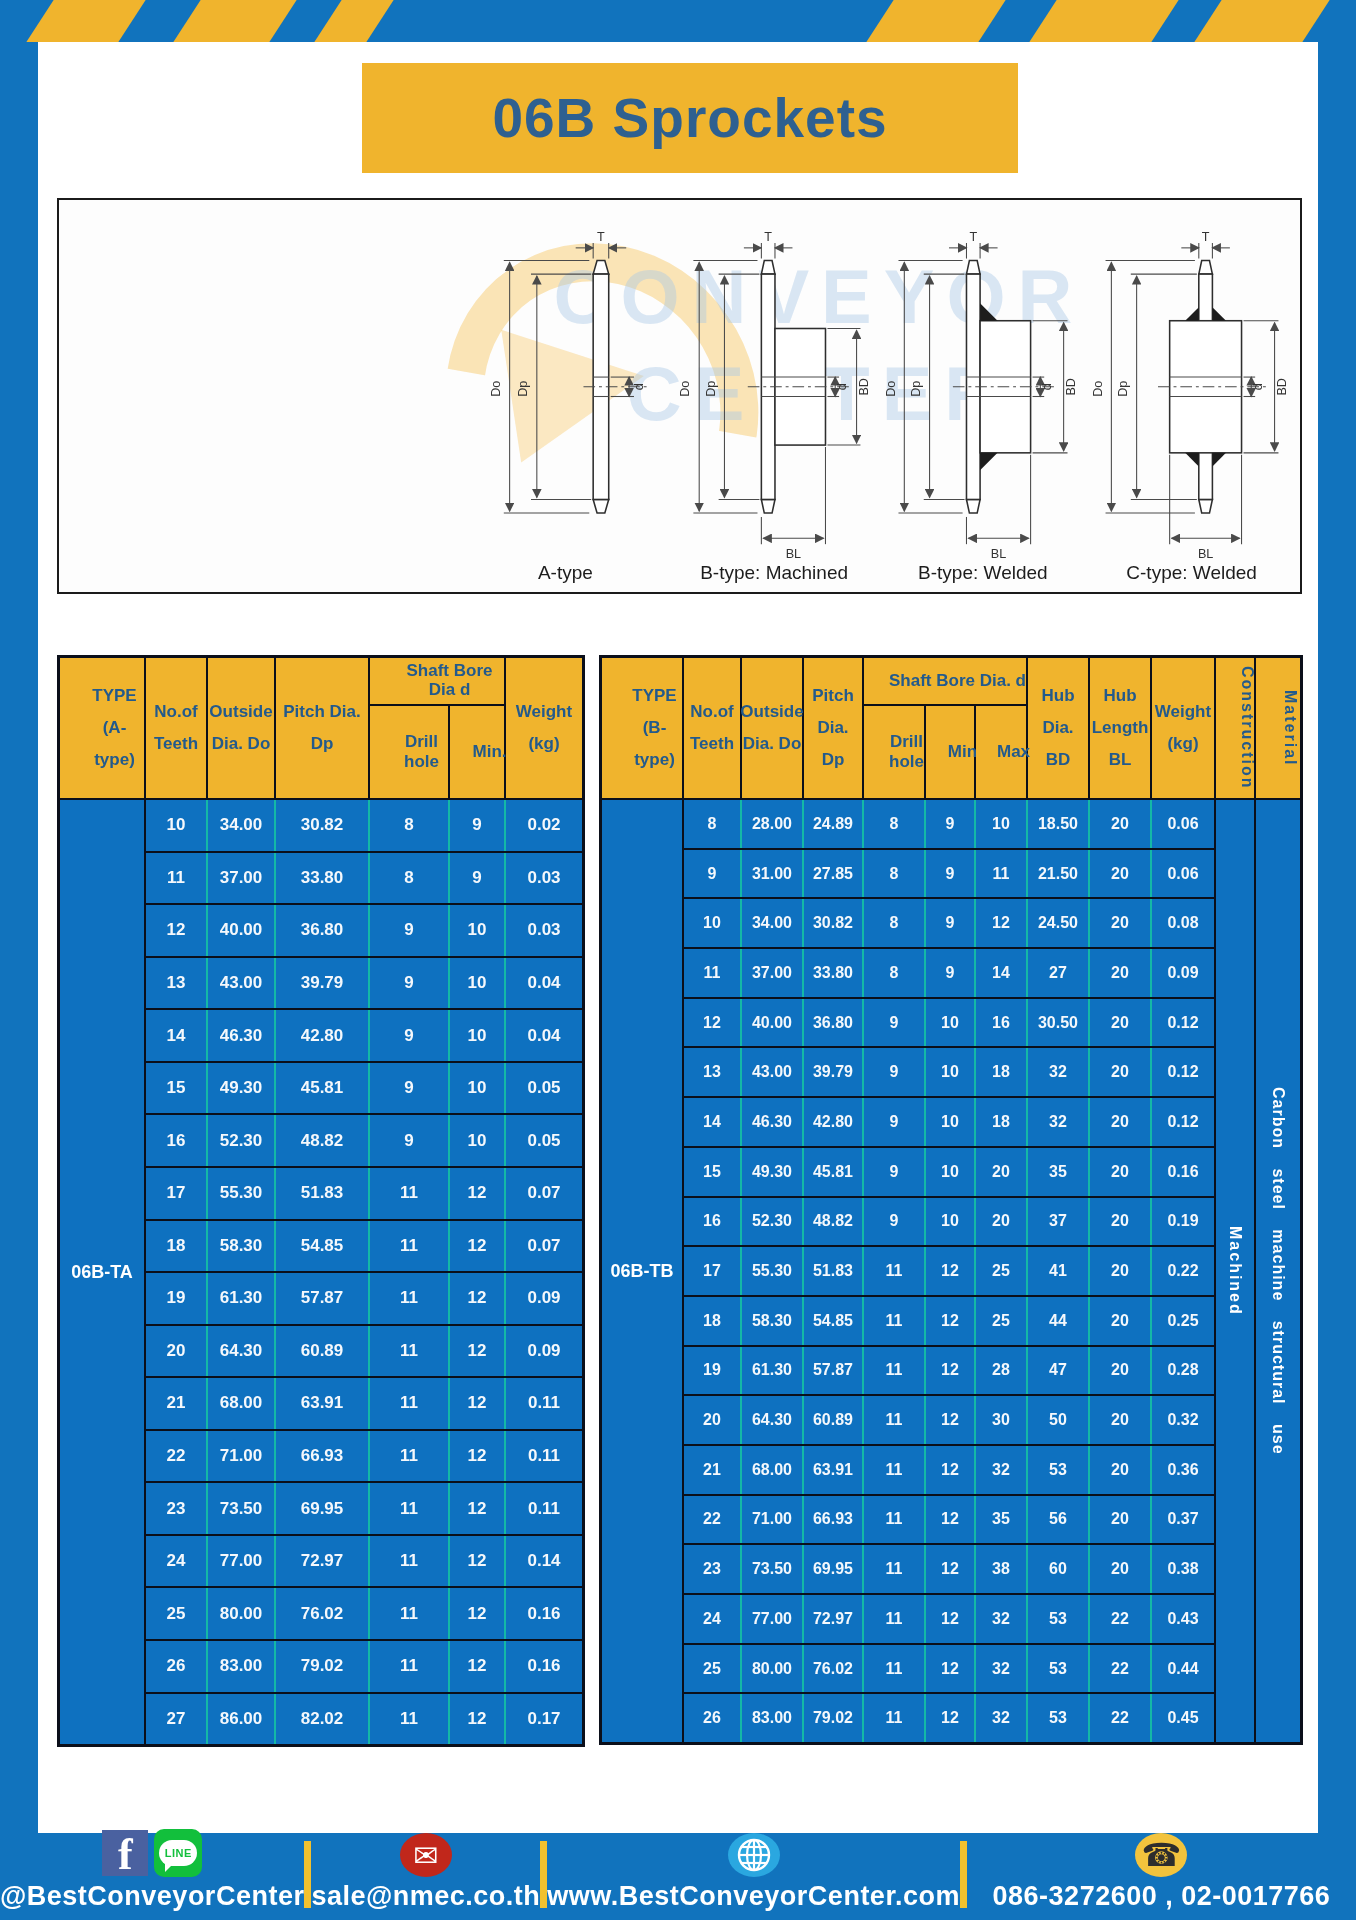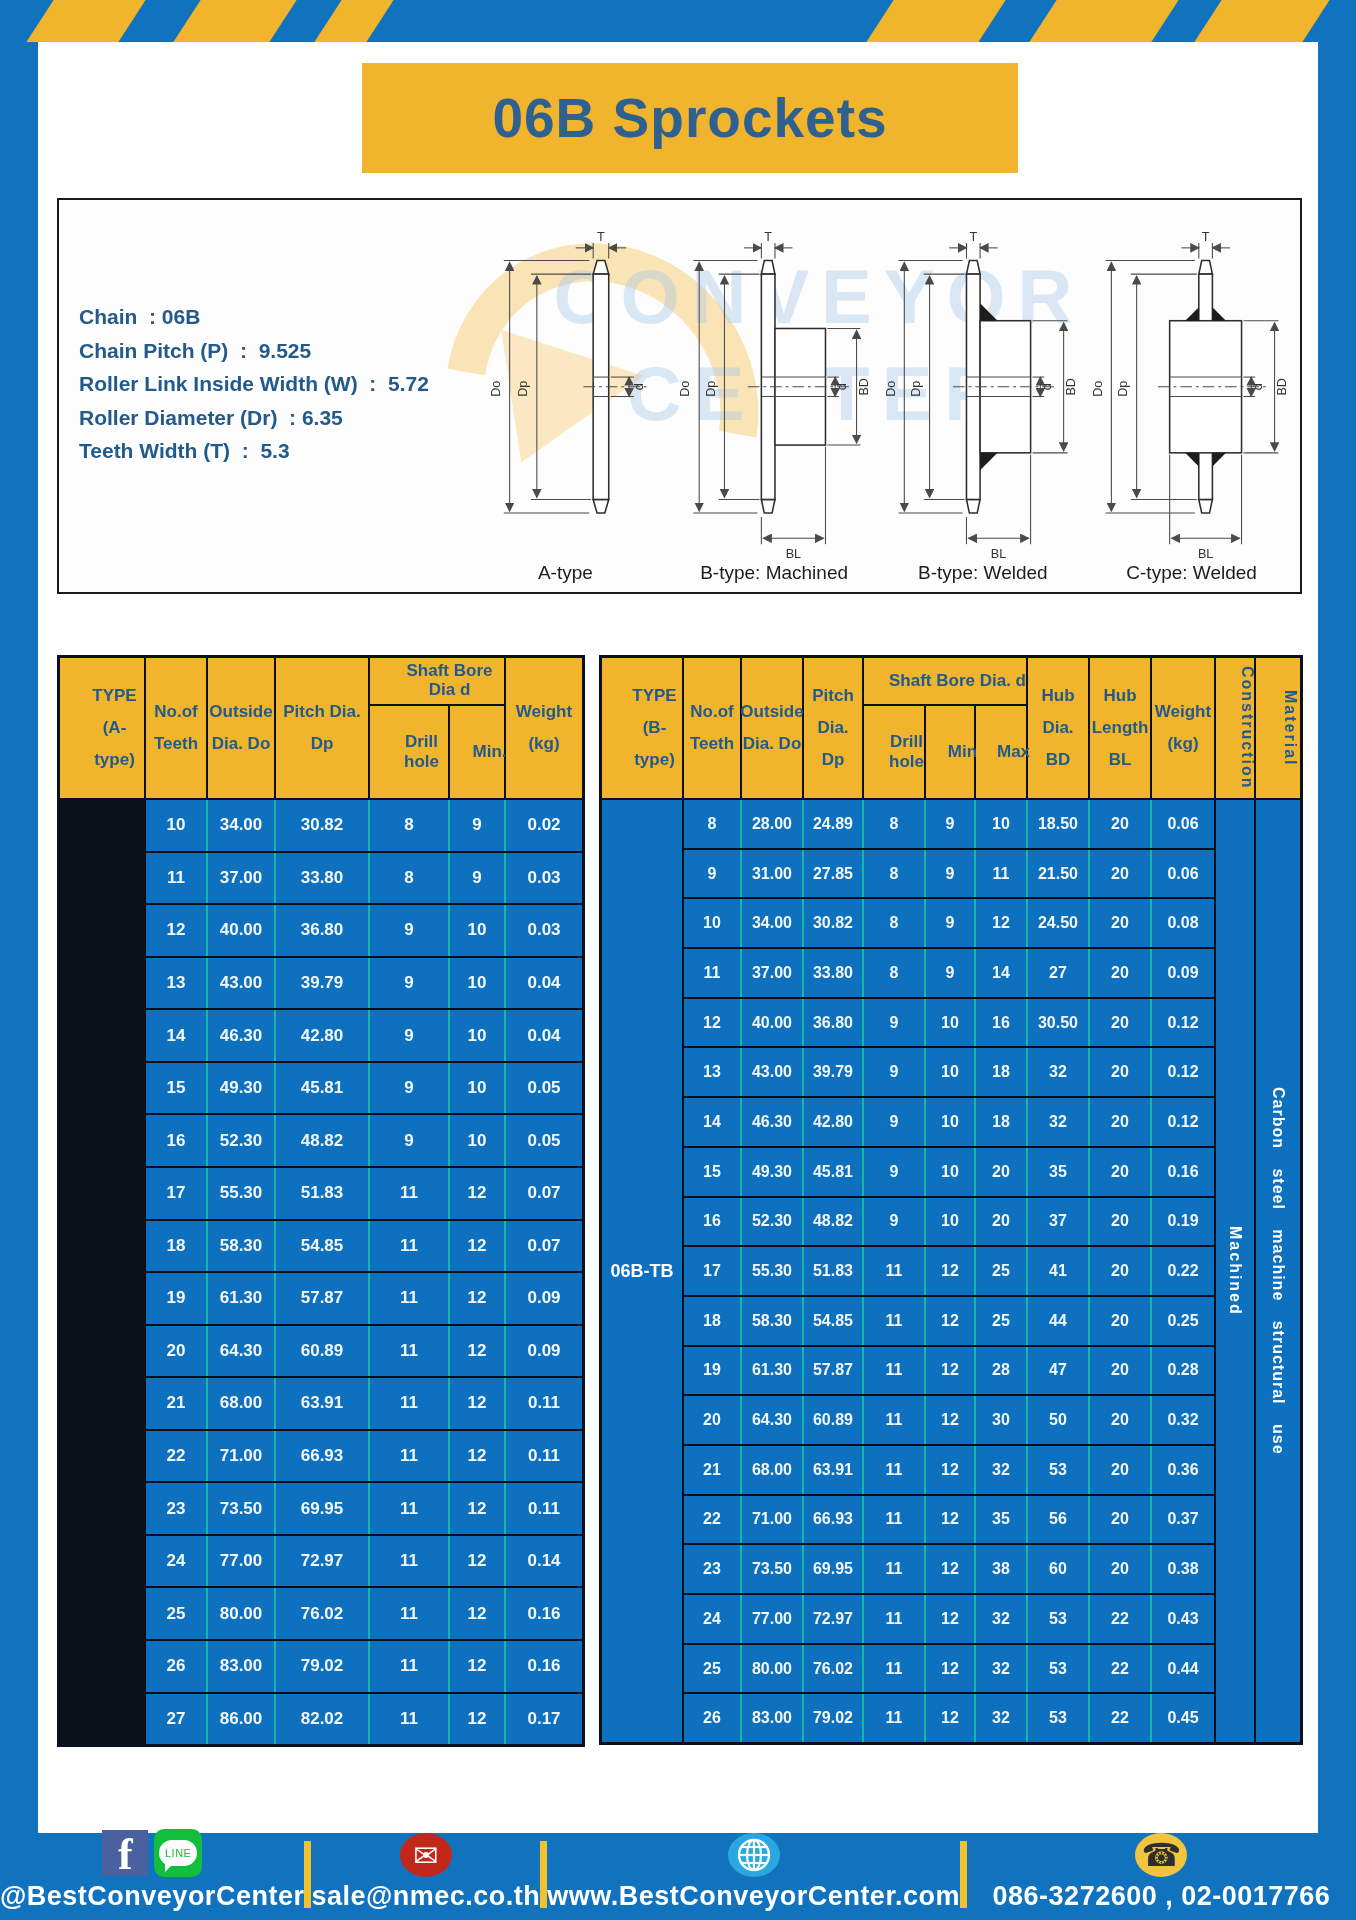--- a/index.html
+++ b/index.html
@@ -71,21 +71,21 @@
   .f-s1{flex:243 0 0;} .f-s2{flex:197 0 0;} .f-s3{flex:469 0 0;} .f-s4{flex:447 0 0;}
   .f-divider{width:7px;background:#f2c12e;margin:8px 0 12px 0;}
   .f-label{color:#ffffff;font-weight:bold;font-size:27px;letter-spacing:.5px;white-space:nowrap;}
   .icon-row{display:flex;gap:6px;align-items:center;margin-bottom:4px;}
   .fb-icon{width:46px;height:46px;background:#4a61a0;display:flex;align-items:flex-end;justify-content:center;
     font-family:"Liberation Serif",serif;font-weight:bold;font-size:44px;color:#fff;line-height:.95;overflow:hidden;}
   .line-icon{width:48px;height:48px;background:#12bf3c;border-radius:10px;
     display:flex;align-items:center;justify-content:center;}
   .line-bubble{width:38px;height:26px;background:#fff;border-radius:13px;position:relative;
     display:flex;align-items:center;justify-content:center;
-    font-size:11px;font-weight:normal;color:#12bf3c;letter-spacing:.5px;}
+    font-size:11px;font-weight:bold;color:#12bf3c;letter-spacing:.5px;}
   .line-bubble:after{content:"";position:absolute;left:6px;bottom:-6px;width:0;height:0;
     border-top:8px solid #fff;border-right:8px solid transparent;}
   .round-icon{width:52px;height:52px;border-radius:50%;display:flex;align-items:center;justify-content:center;
     margin-bottom:4px;}
   .mail-icon{background:#c1271b;color:#fff;font-size:30px;font-family:"DejaVu Sans",sans-serif;}
   .globe-icon{background:#2aa7e0;}
   .phone-icon{background:#f2c33d;color:#2d2d2d;font-size:32px;font-family:"DejaVu Sans",sans-serif;}
   
   .dim{stroke:#4a4a4a;stroke-width:1.1;fill:none;}
   .part{stroke:#2e2e2e;stroke-width:1.6;fill:#ffffff;}
@@ -114,28 +114,20 @@
 
 <div class="diagram-panel">
   <div class="swoosh"></div>
   <div class="swoosh2"></div>
   <div class="watermark">
 
       <div>CONVEYOR</div>
       <div>CENTER</div>
     </div>
 
-  <div class="specs">
-
-  <div class="spec-line">Chain  : 06B</div>
-      <div class="spec-line">Chain Pitch (P)  :  9.525</div>
-      <div class="spec-line">Roller Link Inside Width (W)  :  5.72</div>
-      <div class="spec-line">Roller Diameter (Dr)  : 6.35</div>
-      <div class="spec-line">Teeth Width (T)  :  5.3</div>
-    </div>
 
   <div class="figs">
 
     <div class="fig">
       <svg viewBox="0 0 210 340">
         <defs>
           <marker id="ah" markerWidth="9" markerHeight="9" refX="8" refY="4.5" orient="auto-start-reverse">
             <path d="M0,0 L9,4.5 L0,9 z" fill="#4a4a4a"></path>
           </marker>
         </defs>
@@ -287,20 +279,21 @@
     </div>
   </div>
 </div>
 
 <div class="tbl tbl-a">
   <div class="side-col col-type-a">
     <div class="hd">
       <div><span>TYPE</span><br>
       <span>(A-type)</span></div>
     </div>
+    <div class="side-body">06B-TA</div>
   </div>
   <div class="main-col">
     <div class="head-grid grid-a">
       <div class="hd rs" style="grid-column:1;">No.of Teeth</div>
       <div class="hd rs" style="grid-column:2;">Outside Dia. Do</div>
       <div class="hd rs" style="grid-column:3;">Pitch Dia. Dp</div>
       <div class="hd shaft" style="grid-column:4/6;">Shaft Bore Dia d</div>
       <div class="hd rs" style="grid-column:6;">Weight (kg)</div>
       <div class="hd sub" style="grid-column:4;">Drill hole</div>
       <div class="hd sub" style="grid-column:5;">Min.</div>

